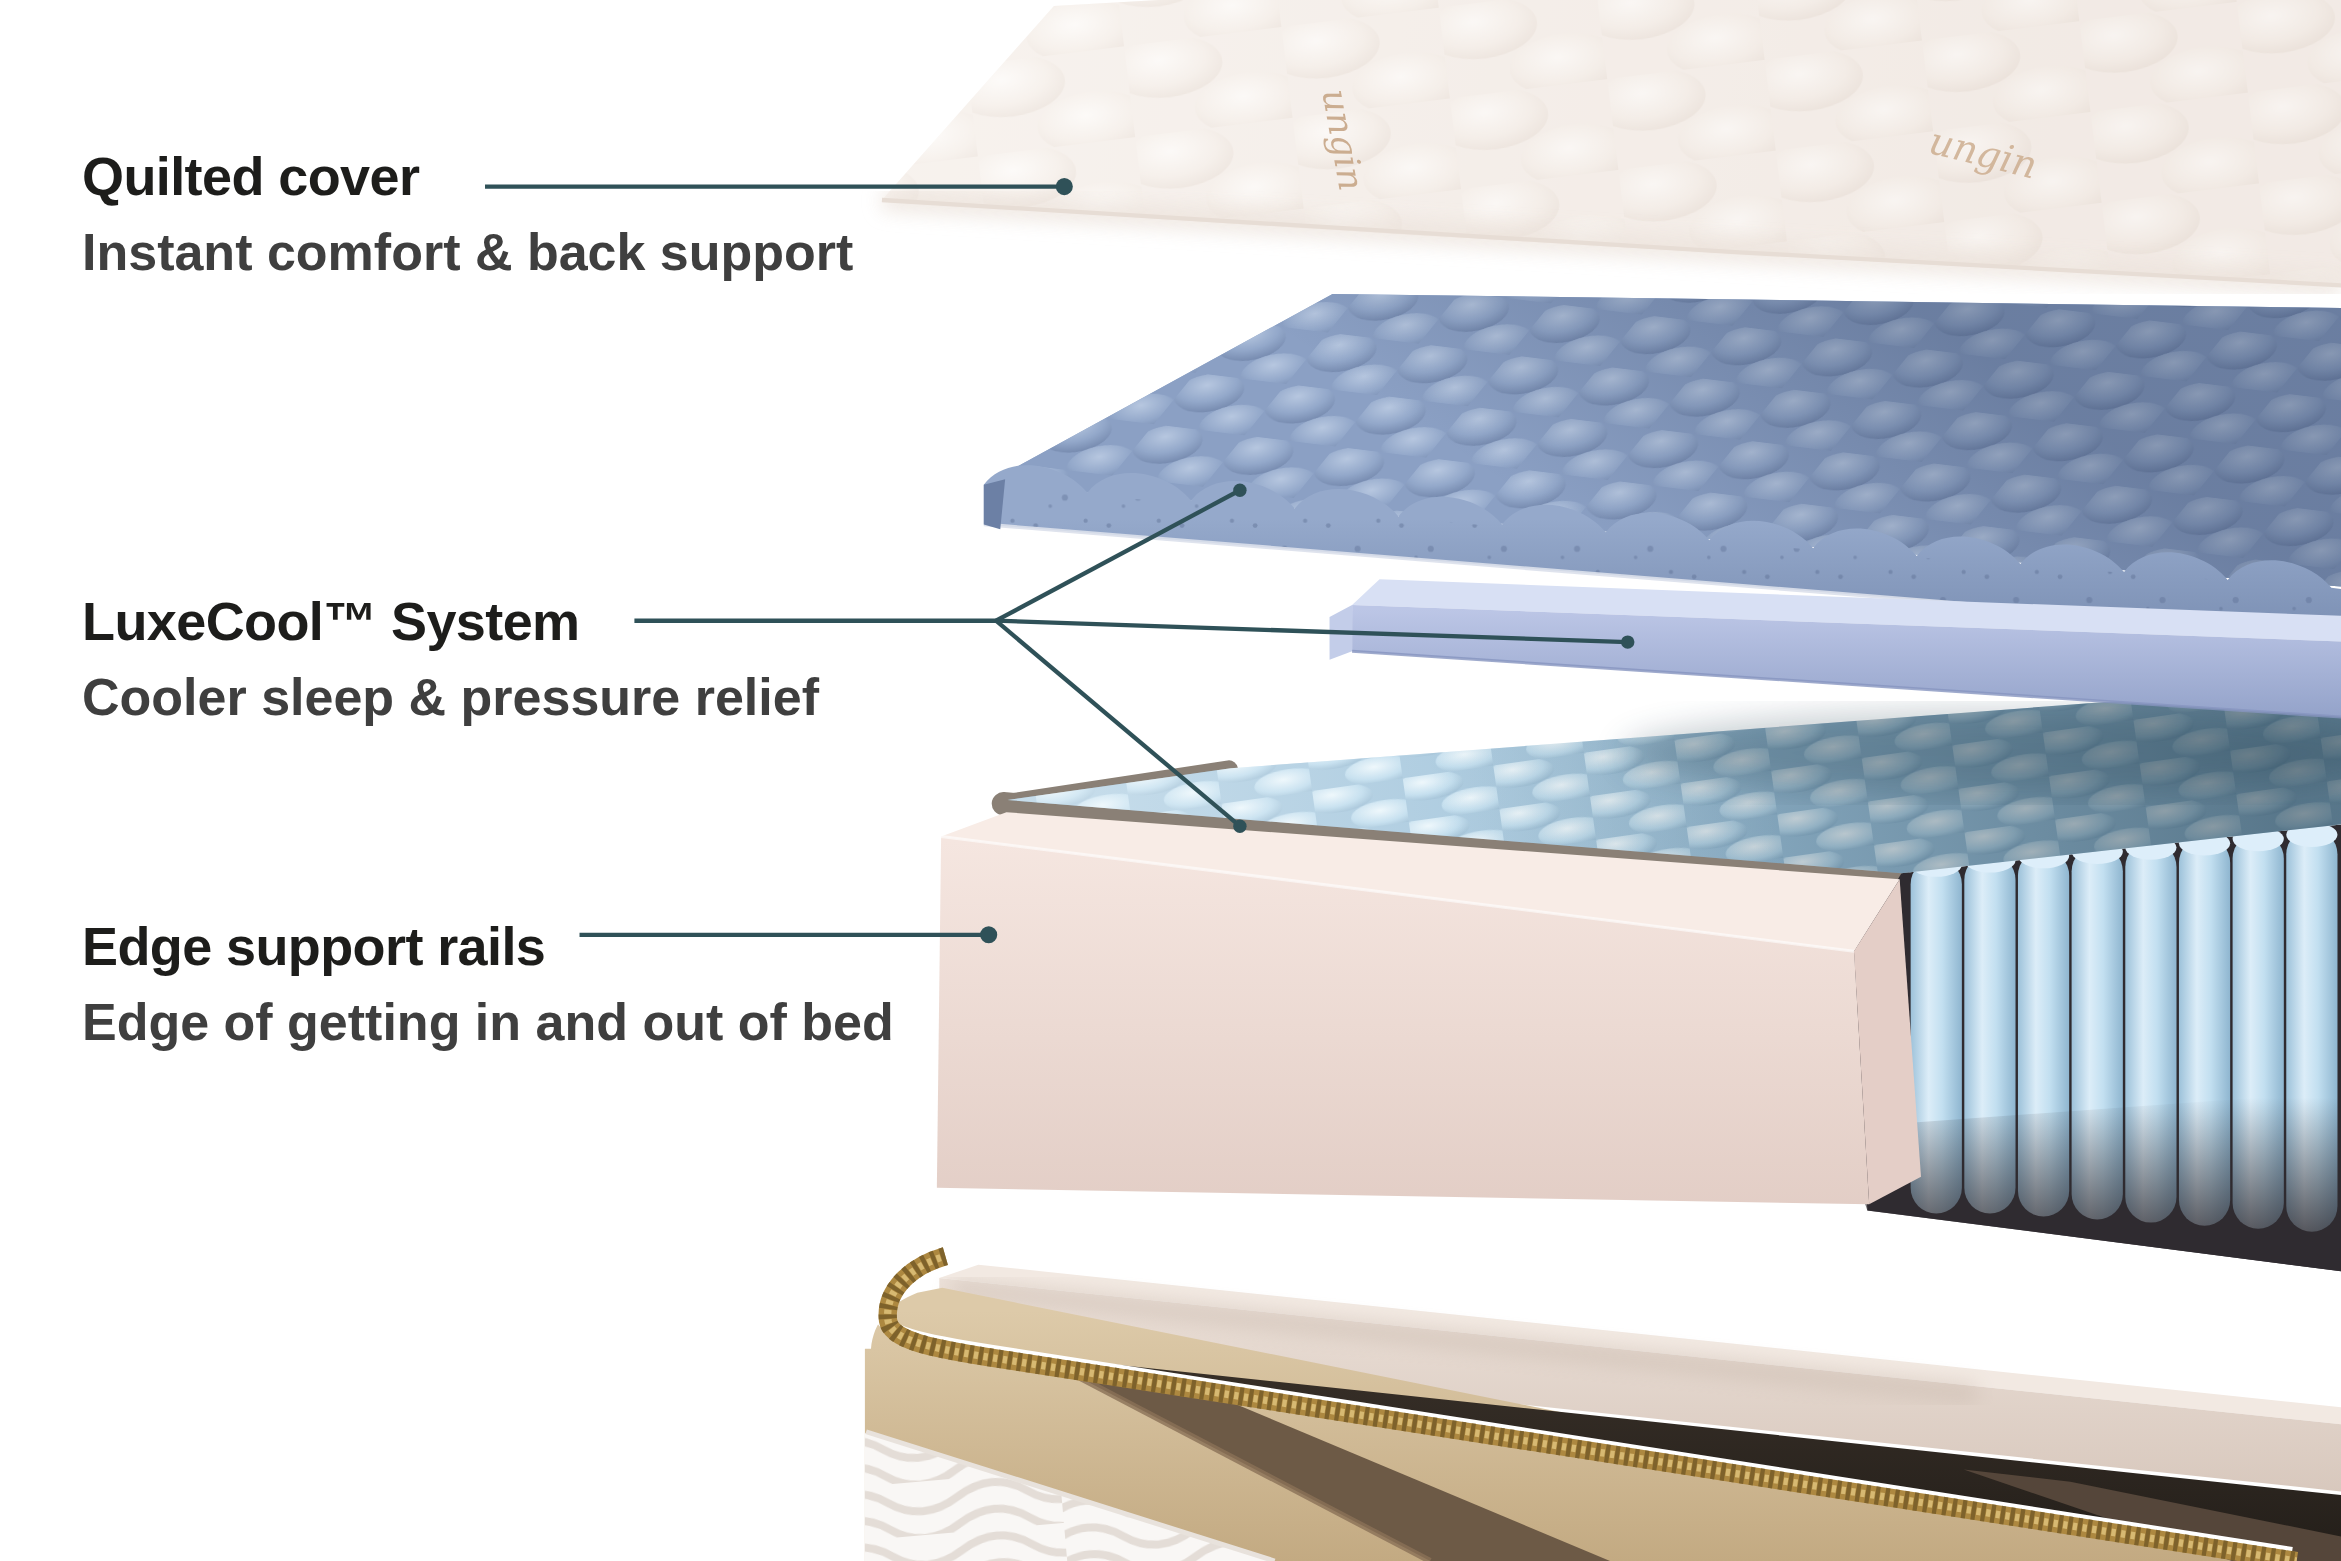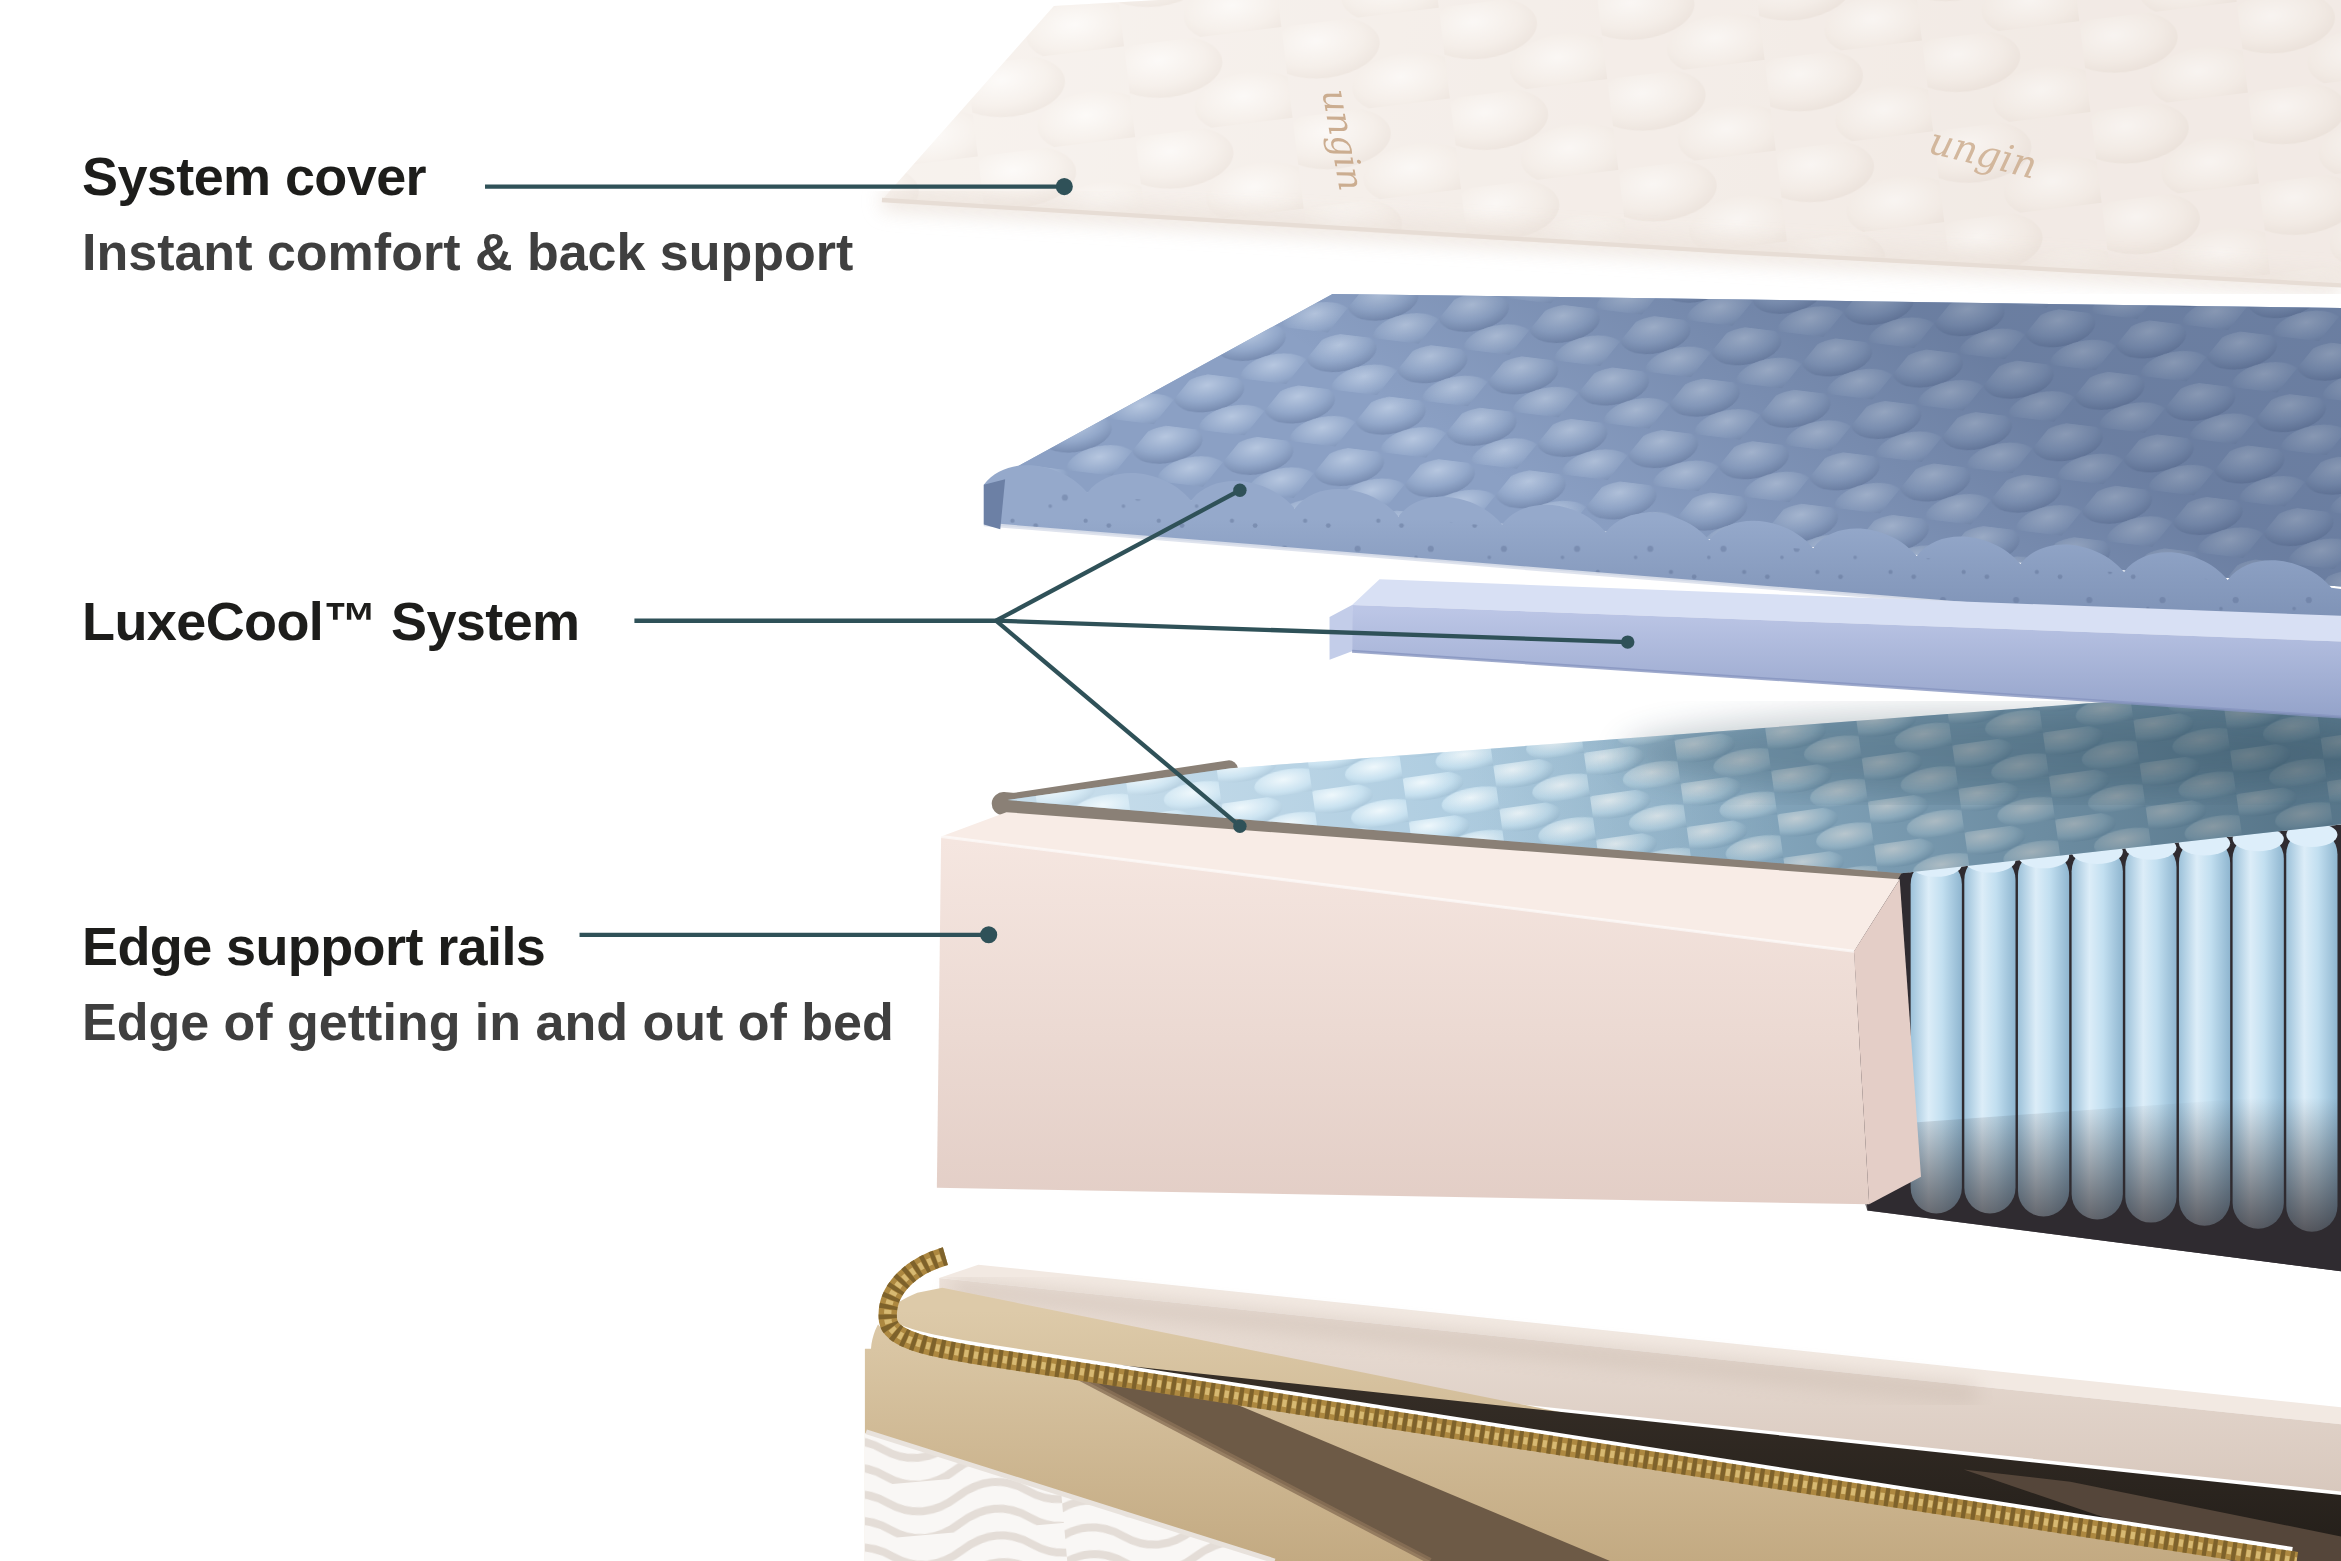--- a/index.html
+++ b/index.html
@@ -237,26 +237,27 @@
     <g fill="#2F5158">
       <circle cx="1745" cy="306" r="14"></circle>
       <circle cx="2033" cy="804" r="11"></circle>
       <circle cx="2669" cy="1053" r="11"></circle>
       <circle cx="2033" cy="1355" r="11"></circle>
       <circle cx="1621" cy="1533" r="14"></circle>
     </g>
   </svg>
 
   <div class="callout" id="callout-quilted">
-    <div class="callout-title">System cover</div>
+    <div class="callout-title">Quilted cover</div>
     <div class="callout-sub">Instant comfort &amp; back support</div>
   </div>
 
   <div class="callout" id="callout-luxecool">
     <div class="callout-title">LuxeCool™ System</div>
+    <div class="callout-sub">Cooler sleep &amp; pressure relief</div>
   </div>
 
   <div class="callout" id="callout-rails">
     <div class="callout-title">Edge support rails</div>
     <div class="callout-sub">Edge of getting in and out of bed</div>
   </div>
 
 </div>
 
 

